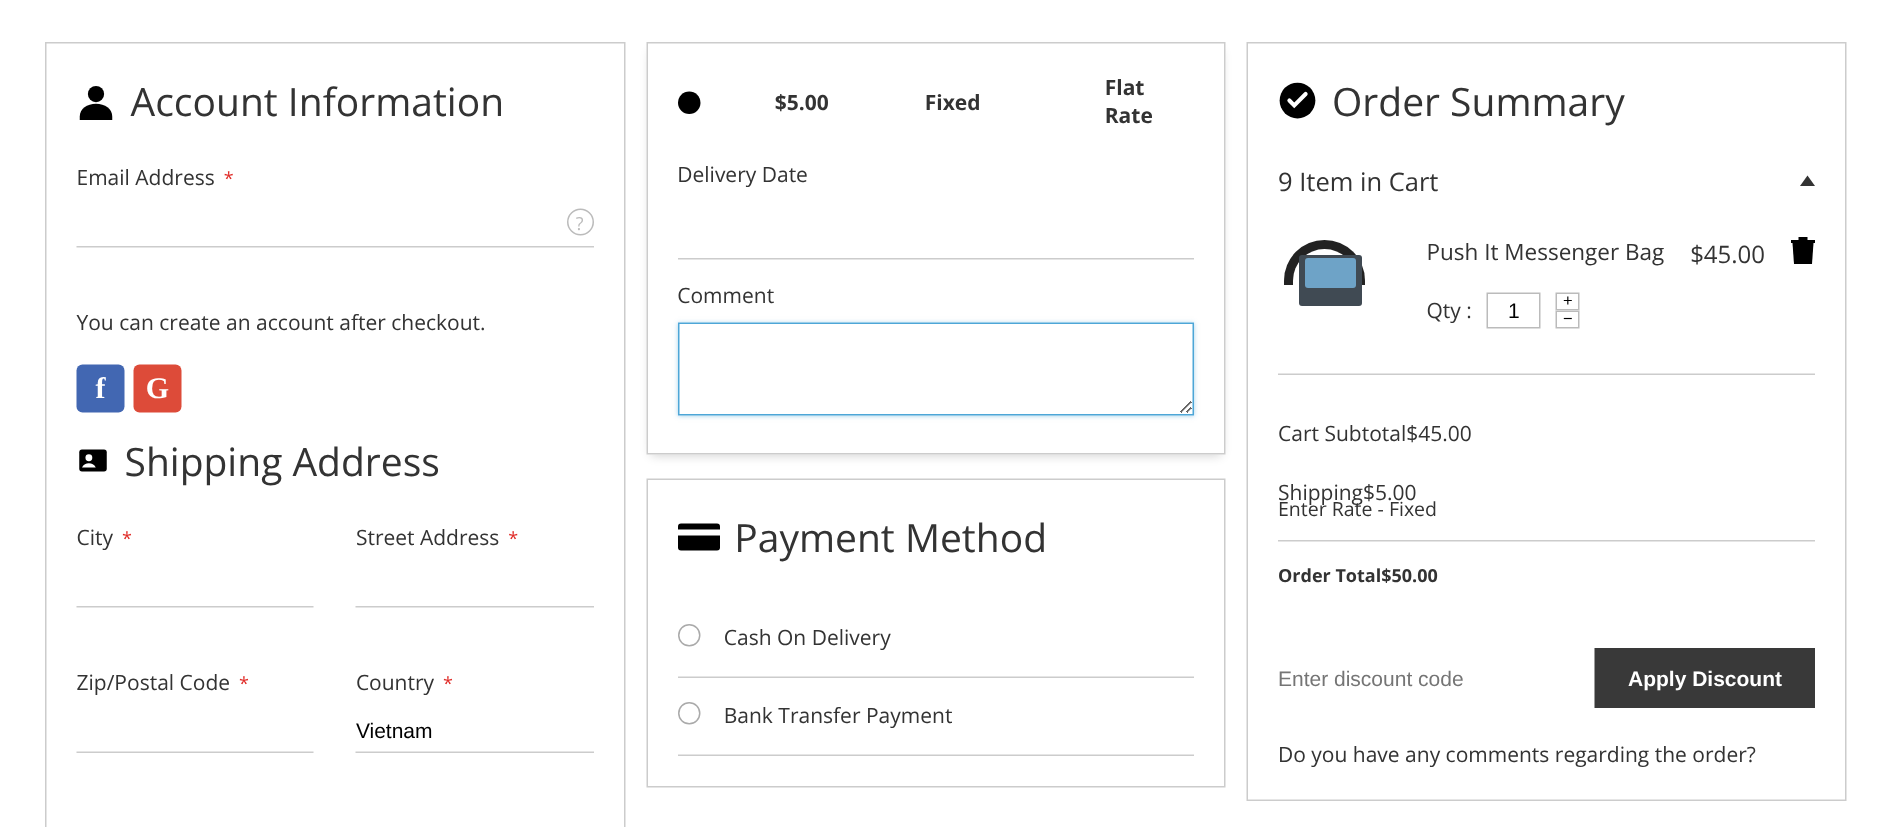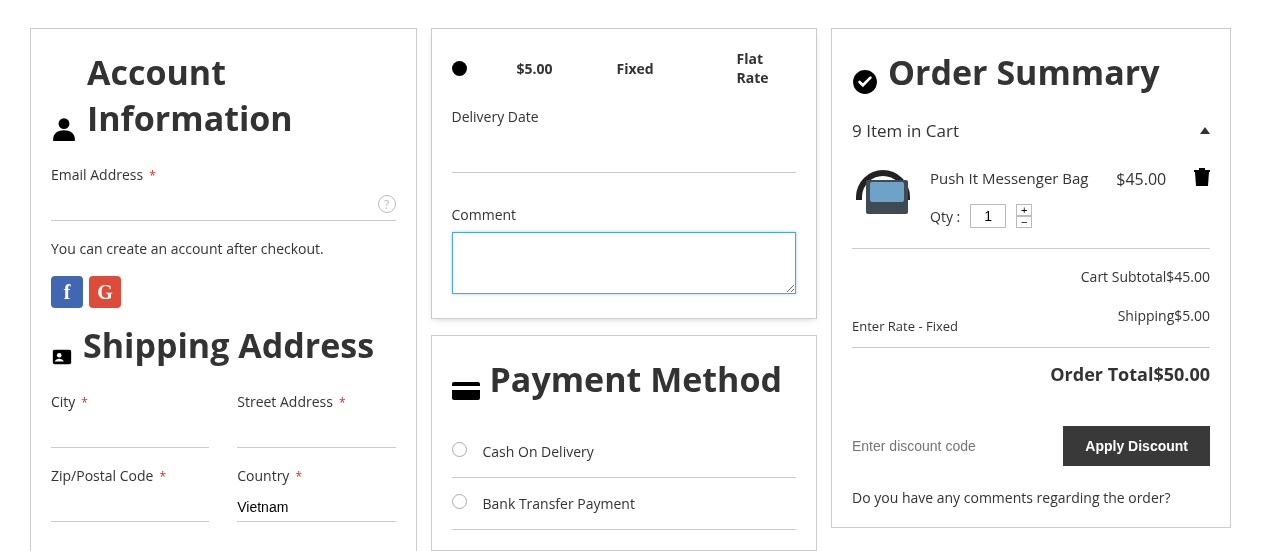--- a/index.html
+++ b/index.html
@@ -1,62 +1,62 @@
 <!DOCTYPE html>
 <html><head>
 <meta charset="utf-8">
 <style>
 html,body{margin:0;padding:0;font-family:'Open Sans','Helvetica Neue',Helvetica,Arial,sans-serif;background:#fff;color:#333;font-size:14px}
 *{box-sizing:border-box}
 .wrap{padding:28px 30px;display:flex;gap:14px;align-items:flex-start}
 .col-left,.col-mid{flex:1}
 .col-right{flex:0 0 400px}
 .panel{border:1px solid #ccc;background:#fff;padding:20px;margin-bottom:16px}
-h2{font-size:34px;font-weight:700;color:#333;margin:0 0 24px 0;display:flex;align-items:flex-end;gap:10px}
+h2{font-size:26px;font-weight:400;color:#333;margin:0 0 24px 0;display:flex;align-items:center;gap:10px}
 h2 .hicon{flex:0 0 auto;display:inline-flex;align-items:center}
 label{font-size:14px;color:#333;display:block;margin-bottom:8px;font-weight:400}
 .req::after{content:"*";color:#e02b27;margin-left:6px;font-size:12px}
 .input-line{border:0;border-bottom:1px solid #ccc;width:100%;padding:6px 0;font-size:14px;background:transparent;outline:none}
 .note{font-size:14px;color:#333;margin:2px 0 18px 0}
 .social-row{display:flex;gap:6px;margin-bottom:14px}
 .social{width:32px;height:32px;border-radius:4px;display:flex;align-items:center;justify-content:center}
 .fb{background:#4267B2;color:#fff;font-family:Georgia,serif;font-size:20px;font-weight:bold}
 .gg{background:#dd4b39;color:#fff;font-family:Georgia,serif;font-size:20px;font-weight:bold}
 .row2{display:flex;gap:28px}
 .row2>div{flex:1}
-.fg{margin-bottom:18px}
+.fg{margin-bottom:41px}
 .email-row{position:relative}
 .help-q{position:absolute;right:0;bottom:8px;width:18px;height:18px;border:1.5px solid #bbb;border-radius:50%;color:#bbb;font-size:12px;display:flex;align-items:center;justify-content:center;cursor:pointer}
 .ship-opt{display:flex;align-items:center;gap:50px;margin-bottom:20px}
 .radio-dot{width:15px;height:15px;border-radius:50%;background:#000;flex:0 0 auto}
 .radio-open{width:15px;height:15px;border-radius:50%;border:1.5px solid #aaa;flex:0 0 auto}
 .ship-opt span{font-size:14px;font-weight:700}
 .liner{border-bottom:1px solid #ccc;padding-bottom:10px}
 .comment-ta{width:100%;height:62px;border:1px solid #4da6d7;resize:both;outline:none;padding:6px;font-family:inherit;font-size:14px;box-shadow:0 0 3px rgba(77,166,215,.5)}
 .pay-row{display:flex;align-items:flex-start;gap:16px;padding:16px 0;border-bottom:1px solid #ccc;cursor:pointer}
 .summary-head{display:flex;justify-content:space-between;align-items:center;cursor:pointer;margin-bottom:18px}
 .summary-head span{font-size:17px;color:#333}
 .chev{width:0;height:0;border-left:5px solid transparent;border-right:5px solid transparent;border-bottom:7px solid #333}
-.cart-item{display:flex;gap:8px;padding:8px 0 20px 0;border-bottom:1px solid #ccc;margin-bottom:8px}
+.cart-item{display:flex;gap:29px;padding:8px 0 30px 0;border-bottom:1px solid #ccc;margin-bottom:20px}
 .prod-img{flex:0 0 70px;height:58px;position:relative}
 .prod-img .bag-body{position:absolute;left:14px;top:12px;width:42px;height:34px;background:#404a53;border-radius:2px}
 .prod-img .bag-flap{position:absolute;left:18px;top:14px;width:34px;height:20px;background:#6ea3c7;border-radius:2px}
 .prod-img .bag-strap{position:absolute;left:4px;top:2px;width:54px;height:30px;border:6px solid #222;border-bottom:0;border-radius:30px 30px 0 0}
 .ci-right{flex:1;display:flex;flex-direction:column;gap:14px}
 .ci-top{display:flex;justify-content:space-between;align-items:flex-start;gap:10px}
 .ci-name{font-size:15px}
 .ci-price{font-size:16px;font-weight:400}
 .trash{cursor:pointer}
 .qty-row{display:flex;align-items:center;gap:10px}
 .qty-box{width:36px;height:24px;border:1px solid #bbb;text-align:center;font-size:14px}
 .spin{display:flex;flex-direction:column}
 .spin button{width:16px;height:12px;border:1px solid #bbb;background:#fff;font-size:11px;line-height:8px;padding:0;cursor:pointer}
-.tot-row{display:flex;justify-content:flex-end;padding:10px 0;font-size:14px}
+.tot-row{display:flex;justify-content:flex-start;padding:10px 0;font-size:14px}
 .sub-sml{font-size:13px;color:#333;margin-top:-8px}
-.grand{border-top:1px solid #ccc;padding-top:14px;font-size:18px;font-weight:700}
+.grand{border-top:1px solid #ccc;padding-top:14px;font-size:12px;font-weight:700}
 .disc-row{display:flex;margin-top:30px}
 .disc-row input{flex:1;border:0;font-size:14px;background:transparent;padding:8px 0;outline:none}
 .apply-btn{background:#393939;color:#fff;border:0;padding:12px 22px;font-size:14px;font-weight:600;cursor:pointer}
 .ord-cm{margin-top:22px;font-size:14px}
 </style>
 </head>
 <body>
 
 <div class="wrap">
 
@@ -123,21 +123,21 @@
   <div class="col-mid">
     <div class="panel" style="box-shadow:0 3px 7px -3px rgba(0,0,0,.2)">
 
       <div class="ship-opt">
         <span class="radio-dot"></span>
         <span style="flex:0 0 50px;font-weight:700">$5.00</span>
         <span style="flex:0 0 70px">Fixed</span>
         <span>Flat Rate</span>
       </div>
 
-      <div class="fg liner" style="margin-bottom:32px">
+      <div class="fg liner" style="margin-bottom:15px">
         <label>Delivery Date</label>
         <input class="input-line" style="border-bottom: 0px;" type="text">
       </div>
 
       <div class="fg" style="margin-bottom:0">
         <label>Comment</label>
         <textarea class="comment-ta" style=""></textarea>
       </div>
     </div>
 

